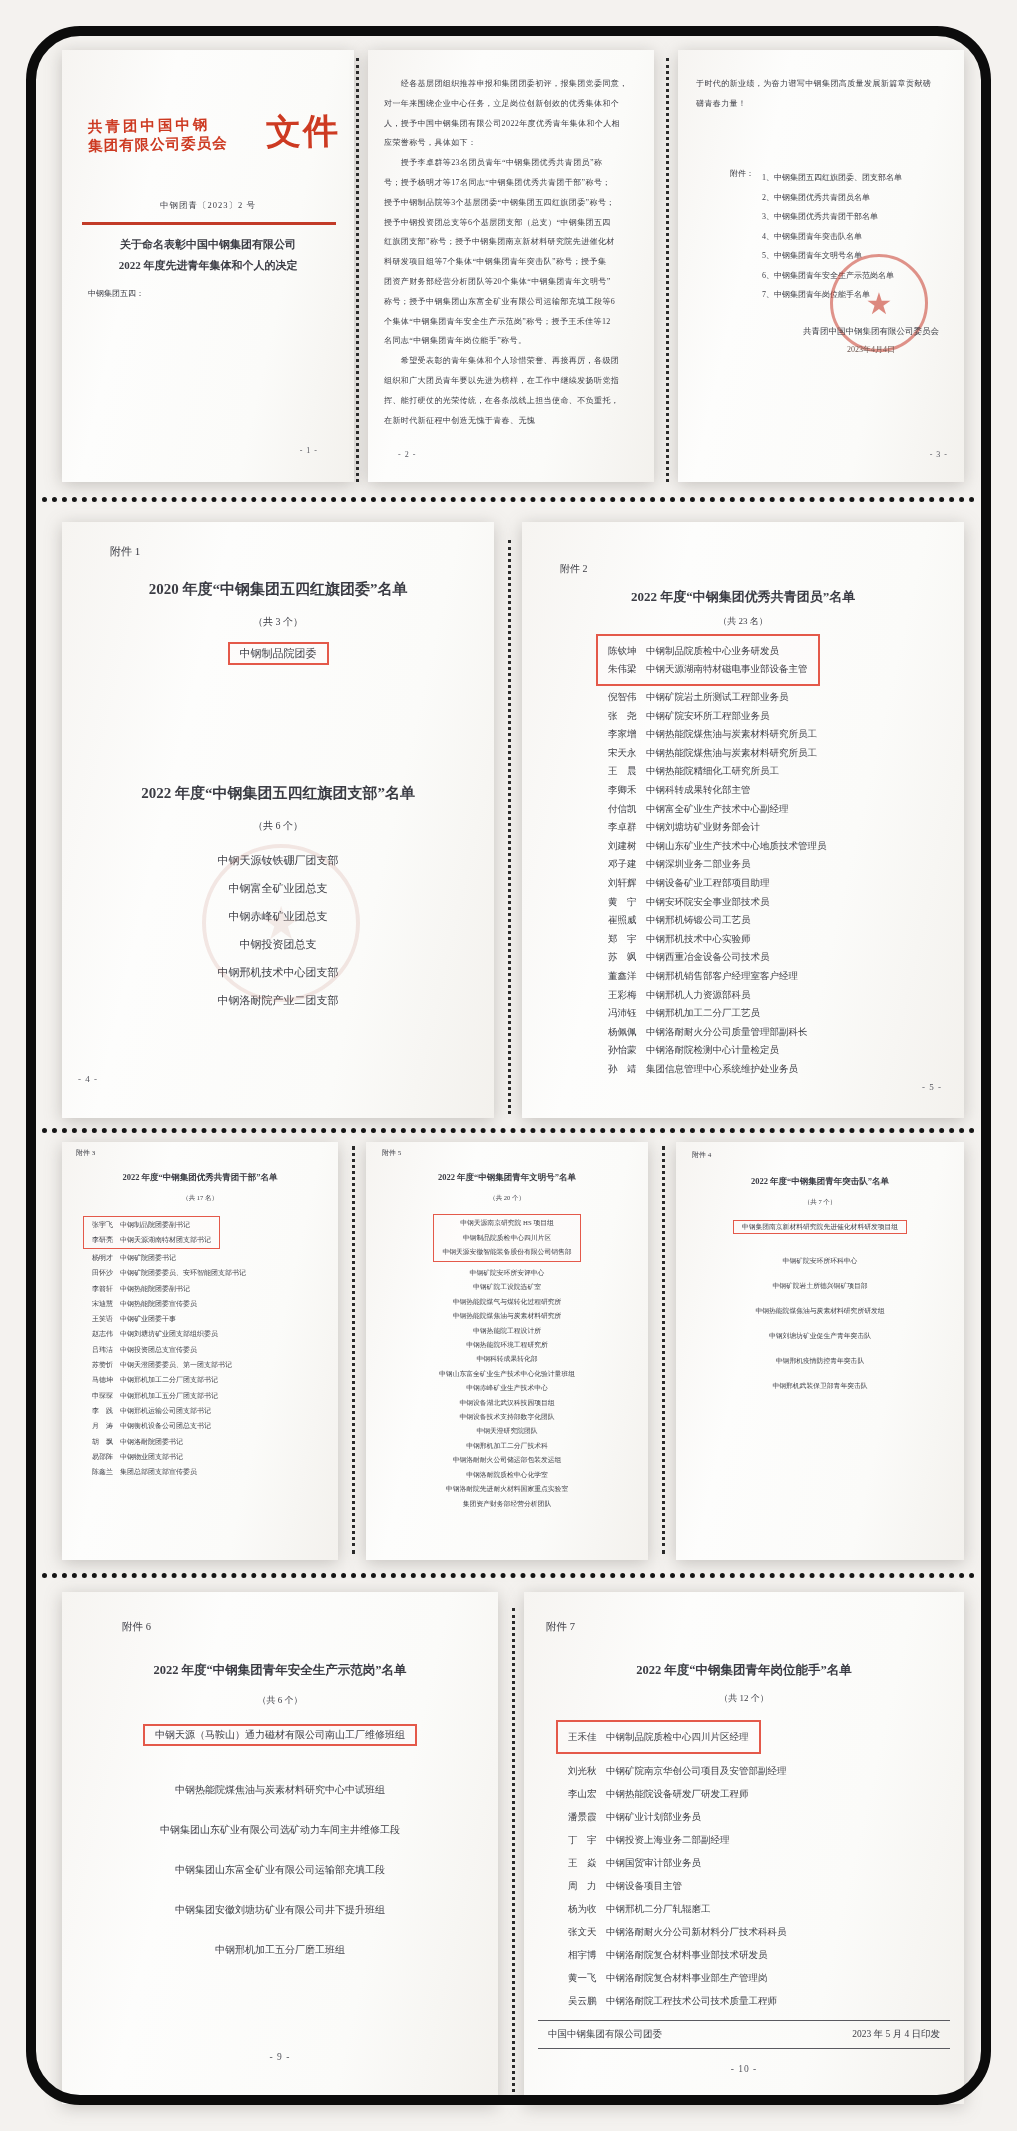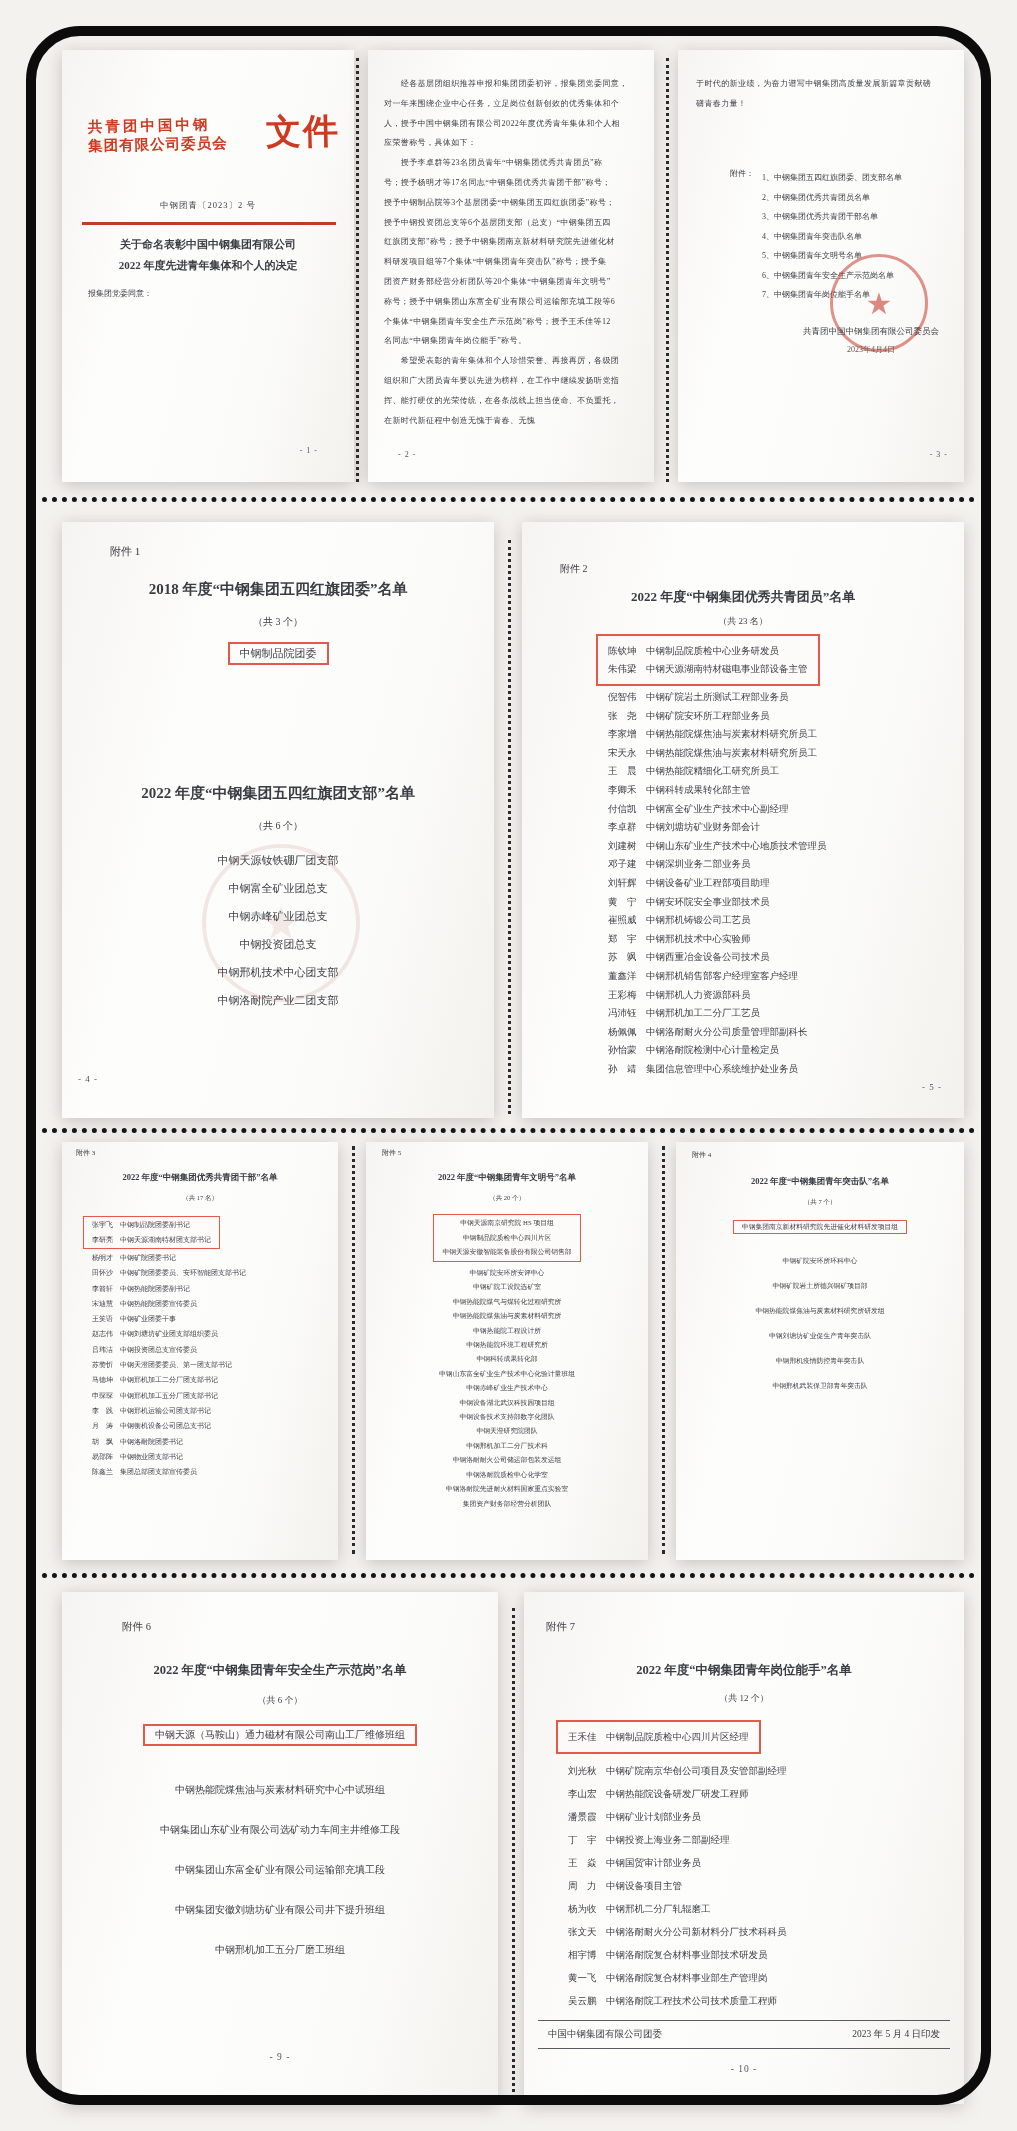--- a/index.html
+++ b/index.html
@@ -37,21 +37,21 @@
       <div style="flex:1;">
         <div class="red bold" style="font-size:14.5px;letter-spacing:3px;">共青团中国中钢</div>
         <div class="red bold" style="font-size:14.5px;letter-spacing:1px;">集团有限公司委员会</div>
       </div>
       <div class="red bold" style="font-size:35px;letter-spacing:2px;">文件</div>
     </div>
     <div class="txt c" style="top:150px;font-size:8.5px;letter-spacing:1px;">中钢团青〔2023〕2 号</div>
     <div class="redrule" style="left:20px;right:18px;top:172px;"></div>
     <div class="txt c bold lines" style="top:184px;font-size:11px;line-height:21px;">关于命名表彰中国中钢集团有限公司
 2022 年度先进青年集体和个人的决定</div>
-    <div class="txt" style="left:26px;top:238px;font-size:8px;">报集团党委同意：</div>
+    <div class="txt" style="left:26px;top:238px;font-size:8px;">中钢集团五四：</div>
     <div class="txt pageno" style="right:36px;top:396px;font-size:8px;">- 1 -</div>
   </div>
 
   <div class="page" id="p2" style="left:368px;top:50px;width:286px;height:432px;">
     <div class="txt lines" style="left:16px;right:12px;top:24px;font-size:8px;line-height:19.8px;letter-spacing:.4px;">　　经各基层团组织推荐申报和集团团委初评，报集团党委同意，
 对一年来围绕企业中心任务，立足岗位创新创效的优秀集体和个
 人，授予中国中钢集团有限公司2022年度优秀青年集体和个人相
 应荣誉称号，具体如下：
 　　授予李卓群等23名团员青年“中钢集团优秀共青团员”称
 号；授予杨明才等17名同志“中钢集团优秀共青团干部”称号；
@@ -86,21 +86,21 @@
     <div class="txt" style="left:110px;right:10px;top:294px;text-align:center;font-size:8px;color:#6d564f;">2023年4月4日</div>
     <div class="txt pageno" style="right:16px;top:400px;font-size:8px;">- 3 -</div>
   </div>
 
   <div class="vsep" style="left:356px;top:58px;height:424px;"></div>
   <div class="vsep" style="left:666px;top:58px;height:424px;"></div>
   <div class="hsep" style="left:42px;width:933px;top:497px;"></div>
 
   <div class="page" id="p4" style="left:62px;top:522px;width:432px;height:596px;">
     <div class="txt" style="left:28px;top:22px;font-size:11px;padding-left:20px;">附件 1</div>
-    <div class="txt c bold" style="top:58px;font-size:15px;">2018 年度“中钢集团五四红旗团委”名单</div>
+    <div class="txt c bold" style="top:58px;font-size:15px;">2020 年度“中钢集团五四红旗团委”名单</div>
     <div class="txt c" style="top:93px;font-size:10px;">（共 3 个）</div>
     <div class="txt c" style="top:120px;font-size:11px;"><span class="redbox lines">中钢制品院团委</span></div>
     <div class="txt c bold" style="top:262px;font-size:15px;">2022 年度“中钢集团五四红旗团支部”名单</div>
     <div class="txt c" style="top:297px;font-size:10px;">（共 6 个）</div>
     <div class="txt c lines" style="top:324px;font-size:11px;line-height:28px;">中钢天源钕铁硼厂团支部
 中钢富全矿业团总支
 中钢赤峰矿业团总支
 中钢投资团总支
 中钢邢机技术中心团支部
 中钢洛耐院产业二团支部</div>

